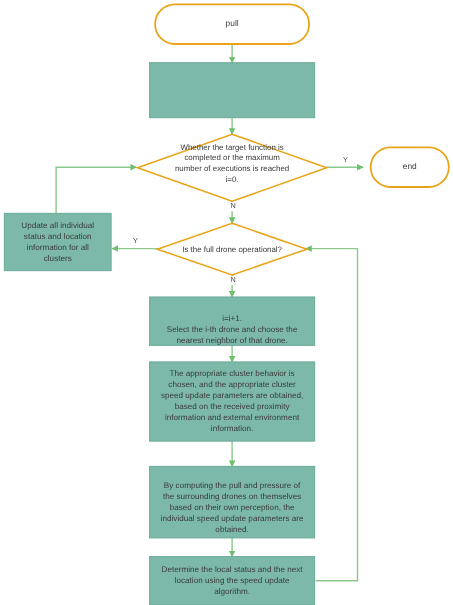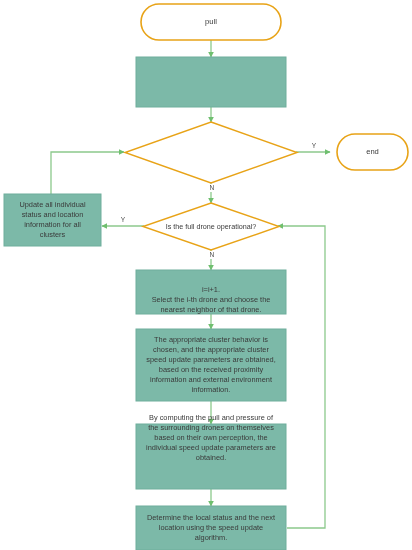--- a/index.html
+++ b/index.html
@@ -100,20 +100,24 @@
     <rect x="136" y="329" width="150" height="72" fill="#7CB9A8" stroke="#6FAE9C" stroke-width="1"></rect>
 
     <rect x="136" y="424" width="150" height="65" fill="#7CB9A8" stroke="#6FAE9C" stroke-width="1"></rect>
 
     <rect x="136" y="506" width="150" height="44" fill="#7CB9A8" stroke="#6FAE9C" stroke-width="1"></rect>
   </svg>
 
   <div class="node-text terminal-text" style="left:141px; top:4px; width:140px; height:36px;">pull</div>
 
 
+  <div class="node-text decision-text" style="left:138px; top:124px; width:146px; height:48px;">Whether the target function is
+completed or the maximum
+number of executions is reached
+i=0.</div>
 
   <div class="node-text terminal-text" style="left:337px; top:134px; width:71px; height:36px;">end</div>
 
   <div class="node-text decision-text" style="left:150px; top:203px; width:122px; height:47px;">Is the full drone operational?</div>
 
   <div class="node-text" style="left:6px; top:194px; width:93px; height:52px;">Update all individual
 status and location
 information for all
 clusters</div>
 
@@ -121,21 +125,21 @@
 Select the i-th drone and choose the
 nearest neighbor of that drone.</div>
 
   <div class="node-text" style="left:138px; top:329px; width:146px; height:72px;">The appropriate cluster behavior is
 chosen, and the appropriate cluster
 speed update parameters are obtained,
 based on the received proximity
 information and external environment
 information.</div>
 
-  <div class="node-text" style="left:138px; top:412px; width:146px; height:51px;">By computing the pull and pressure of
+  <div class="node-text" style="left:138px; top:436px; width:146px; height:51px;">By computing the pull and pressure of
 the surrounding drones on themselves
 based on their own perception, the
 individual speed update parameters are
 obtained.</div>
 
   <div class="node-text" style="left:138px; top:506px; width:146px; height:44px;">Determine the local status and the next
 location using the speed update
 algorithm.</div>
 
   <div class="edge-label" style="left:307px; top:142px; width:12px;">Y</div>

